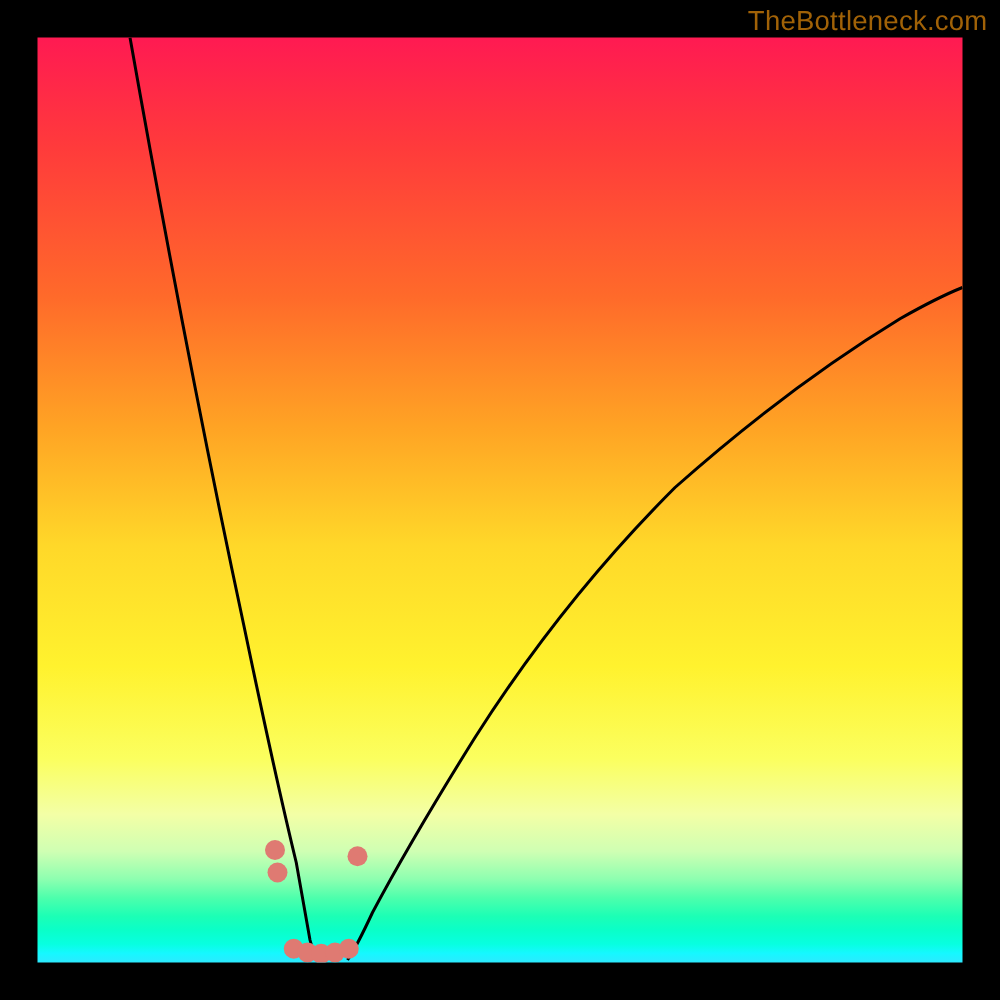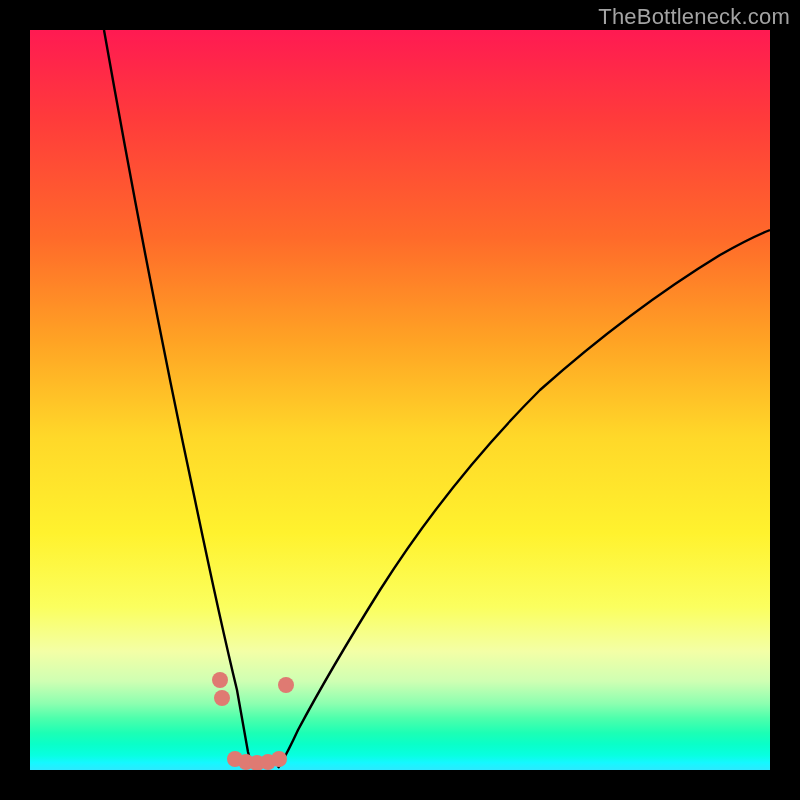--- a/index.html
+++ b/index.html
@@ -41,21 +41,21 @@
       #0affc8 96.5%,
       #08ffe0 98%,
       #15f8ff 99%,
       #2de9ff 100%
     );
   }
   .watermark {
     position: absolute;
     top: 4px;
     right: 10px;
-    color: #a3a3a3;
+    color: #a16207;
     font-size: 22px;
     letter-spacing: 0.2px;
     background: transparent;
   }
   svg.curves {
     position: absolute;
     left: 0;
     top: 0;
   }
   

